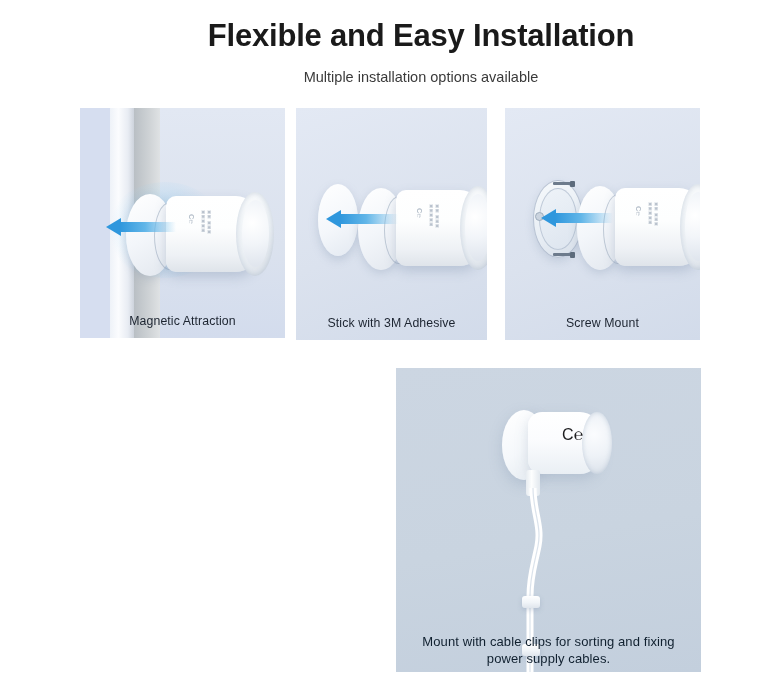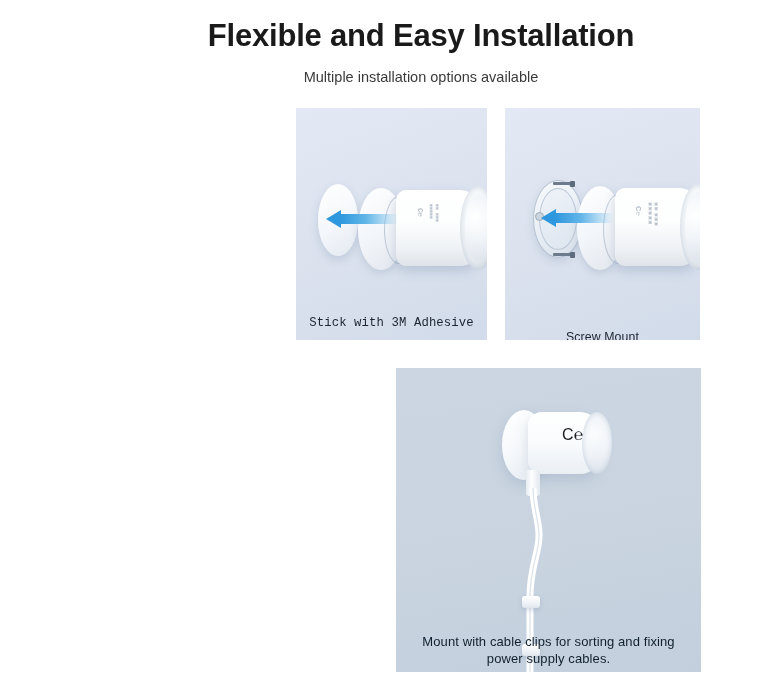--- a/index.html
+++ b/index.html
@@ -92,21 +92,21 @@
     border-top:9px solid transparent;border-bottom:9px solid transparent;
     border-right:15px solid #2f97dd;
   }
   .mag-rays{
     position:absolute;border-radius:50%;
     background:radial-gradient(circle,rgba(110,190,240,.55) 0%,rgba(150,210,245,.25) 45%,rgba(255,255,255,0) 72%);
   }
 
   
   #p2{left:296px;top:108px;width:191px;height:232px;
-      background:linear-gradient(160deg,#e3e9f4 0%,#dbe2ee 55%,#d2dbea 100%);font-family:Liberation Mono, monospace;}
+      background:linear-gradient(160deg,#e3e9f4 0%,#dbe2ee 55%,#d2dbea 100%);}
   .disc{
     position:absolute;border-radius:50%;
     background:linear-gradient(150deg,#ffffff 0%,#f4f7fb 55%,#e3e9f1 100%);
     box-shadow:0 4px 10px rgba(115,135,165,.28);
   }
 
   
   #p3{left:505px;top:108px;width:195px;height:232px;
       background:linear-gradient(160deg,#e3e9f4 0%,#dbe2ee 55%,#d2dbea 100%);}
   .bracket{
@@ -202,20 +202,45 @@
 </head>
 <body>
 
 <div class="page">
 
   <div class="header">
     <h1 class="title">Flexible and Easy Installation</h1>
     <p class="subtitle">Multiple installation options available</p>
   </div>
 
+  <div class="panel panel-top" id="p1">
+    <div class="bg-left"></div>
+    <div class="post"></div>
+    <div class="wall"></div>
+    <div class="room"></div>
+
+    <div class="mag-rays" style="left:26px;top:74px;width:118px;height:96px;"></div>
+
+    <div class="cam" style="left:46px;top:72px;">
+      <div class="backcap" style="left:0px;top:14px;width:48px;height:82px;"></div>
+      <div class="neckring" style="left:28px;top:22px;width:30px;height:66px;"></div>
+      <div class="barrel" style="left:40px;top:16px;width:92px;height:76px;"></div>
+      <div class="lensring" style="left:110px;top:12px;width:38px;height:84px;"></div>
+      <div class="lensglass" style="left:116px;top:20px;width:27px;height:67px;"></div>
+      <div class="ce" style="left:70px;top:34px;">C℮</div>
+      <div class="marks" style="left:86px;top:30px;">▣▣ ▣▣▣<br>▣▣▣▣▣</div>
+    </div>
+
+    <div class="arrow" style="left:26px;top:110px;width:70px;height:18px;">
+      <div class="head"></div>
+      <div class="tail" style="width:56px;"></div>
+    </div>
+
+    <div class="caption" style="top:205px;">Magnetic Attraction</div>
+  </div>
 
   <div class="panel panel-top" id="p2">
 
     <div class="disc" style="left:22px;top:76px;width:40px;height:72px;"></div>
 
     <div class="cam" style="left:62px;top:70px;">
       <div class="backcap" style="left:0px;top:10px;width:46px;height:82px;"></div>
       <div class="neckring" style="left:26px;top:18px;width:28px;height:66px;"></div>
       <div class="barrel" style="left:38px;top:12px;width:86px;height:76px;"></div>
       <div class="lensring" style="left:102px;top:8px;width:36px;height:84px;"></div>
@@ -248,21 +273,21 @@
       <div class="lensglass" style="left:108px;top:16px;width:26px;height:69px;"></div>
       <div class="ce" style="left:66px;top:30px;">C℮</div>
       <div class="marks" style="left:82px;top:26px;">▣▣ ▣▣▣<br>▣▣▣▣▣</div>
     </div>
 
     <div class="arrow" style="left:36px;top:101px;width:72px;height:18px;">
       <div class="head"></div>
       <div class="tail" style="width:58px;"></div>
     </div>
 
-    <div class="caption" style="top:221px;">Screw Mount</div>
+    <div class="caption" style="top:207px;">Screw Mount</div>
   </div>
 
 
   <div class="panel panel-bottom" id="p5">
 
     <div class="wallcam-base" style="left:106px;top:42px;width:44px;height:70px;"></div>
     <div class="wallcam-barrel" style="left:132px;top:44px;width:72px;height:62px;"></div>
     <div class="wallcam-lens" style="left:186px;top:44px;width:30px;height:62px;"></div>
     <div class="ce" style="position:absolute;left:166px;top:58px;">C℮</div>
 

